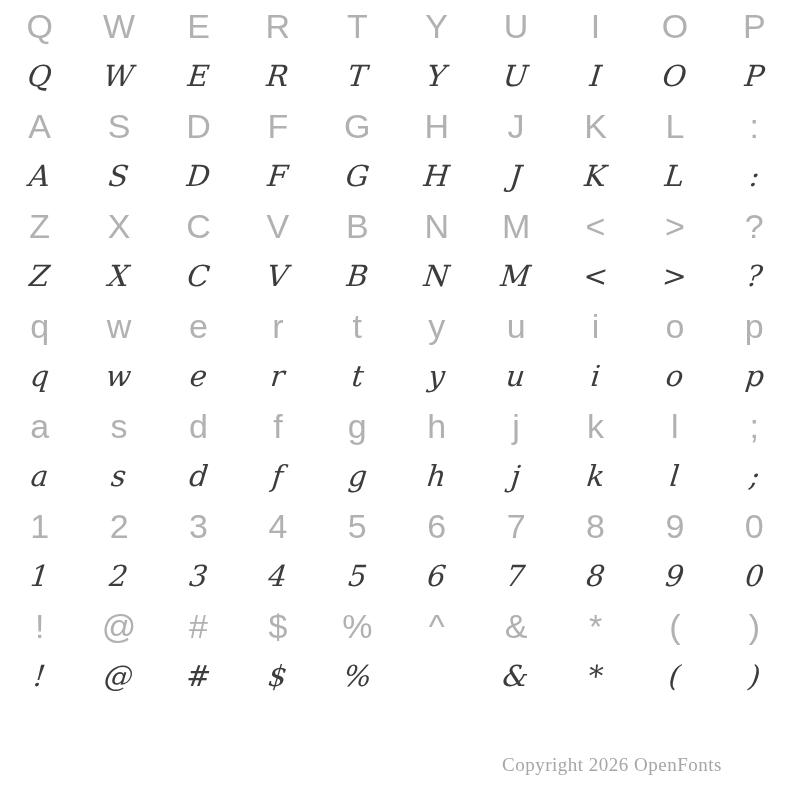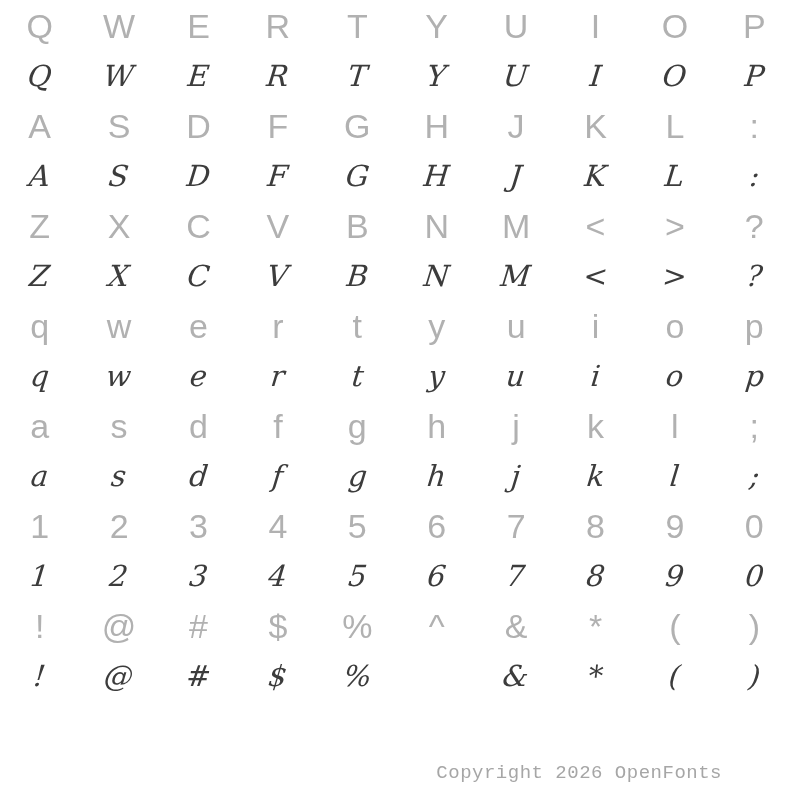--- a/index.html
+++ b/index.html
@@ -48,22 +48,22 @@
     text-align: center;
     line-height: 1;
     white-space: pre;
   }
   .glyph-row.script .glyph-cell {
     transform: skewX(-6deg);
   }
   .footer-copyright {
     position: absolute;
     right: 78px;
-    bottom: 16px;
-    font-family: Liberation Mono, monospace;
+    bottom: 24px;
+    font-family: Liberation Serif, serif;
     font-size: 19px;
     letter-spacing: 0.5px;
     color: var(--footer-gray, #a6a6a6);
   }
 </style>
 </head>
 <body>
 
 <div class="specimen">
     <div class="glyph-pair">

